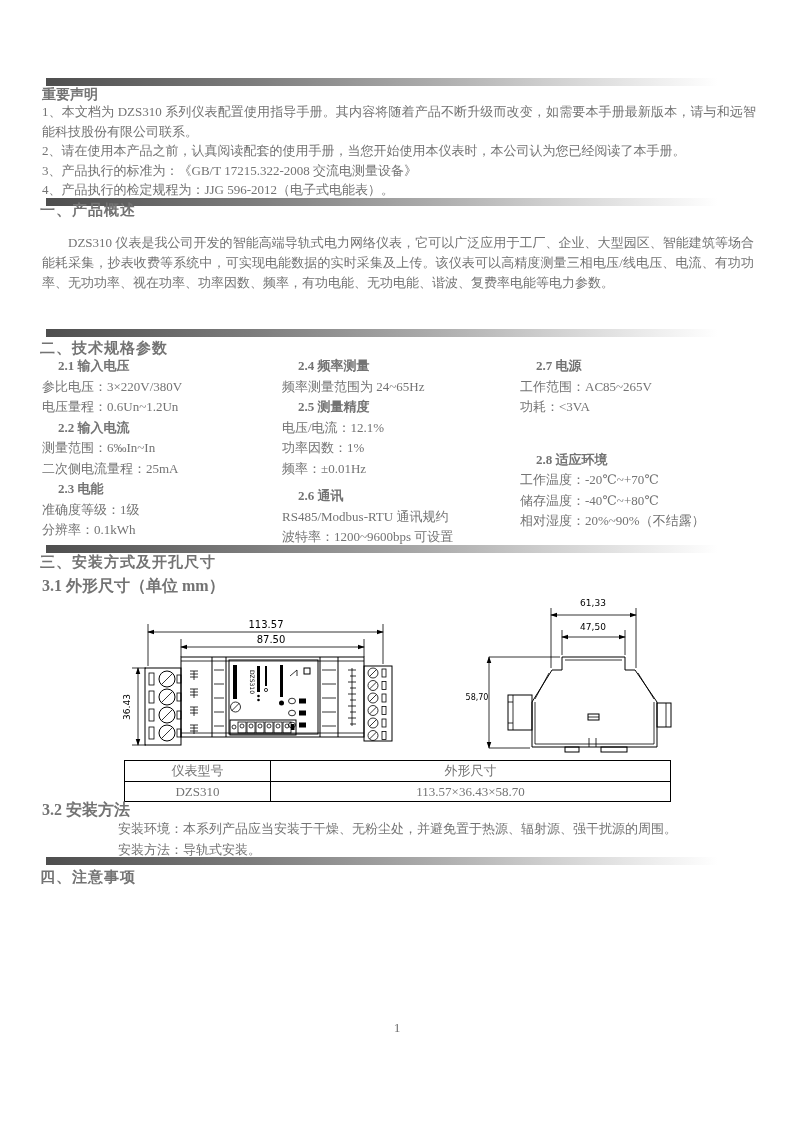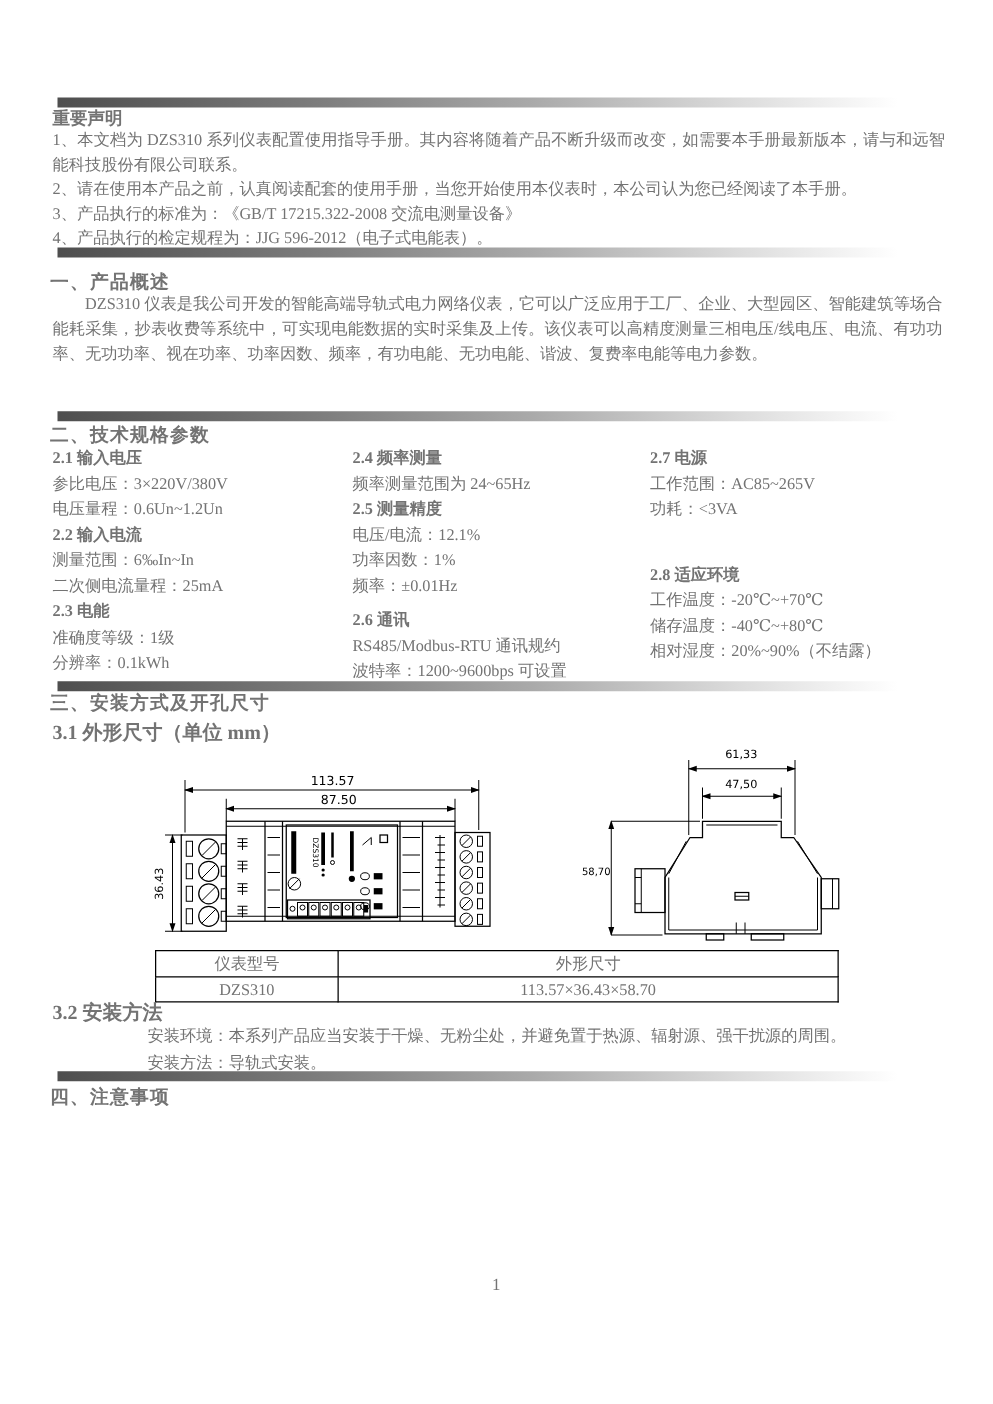--- a/index.html
+++ b/index.html
@@ -13,21 +13,21 @@
   }
   .h-bold{position:absolute;left:42px;font-size:14px;font-weight:bold;white-space:nowrap;}
   .sec-title{position:absolute;left:40px;font-size:15px;font-weight:bold;white-space:nowrap;letter-spacing:1px;}
   .sub-title{position:absolute;left:42px;font-size:16px;font-weight:bold;white-space:nowrap;}
   .notice-items{position:absolute;left:42px;top:102px;width:714px;font-size:13px;line-height:19.5px;text-align:justify;}
   .overview-body{position:absolute;left:42px;top:233px;width:712px;font-size:13px;line-height:20px;text-indent:2em;text-align:justify;}
   .specs{position:absolute;left:42px;top:356px;width:714px;display:flex;font-size:13px;line-height:20.5px;}
   .specs .col1{width:240px;}
   .specs .col2{width:238px;}
   .specs .col3{width:236px;}
-  .sh{font-weight:bold;}
+  .sh{font-weight:bold;margin-left:16px;}
   .gap7{margin-top:7px;}
   .gap32{margin-top:32px;}
   .method-lines{position:absolute;left:78px;top:818px;width:680px;font-size:13px;line-height:21px;margin-left:40px;}
   .dim-table{
     position:absolute;left:124px;top:760px;width:547px;border-collapse:collapse;
     font-size:13px;text-align:center;table-layout:fixed;
   }
   .dim-table td{border:1px solid #000;padding:0;height:19px;}
   .dim-table tr.hd td{height:20px;}
   .dim-table .c1{width:145px;}
@@ -50,21 +50,21 @@
   <div class="gbar" style="top:857px"></div>
 
   <div class="h-bold" style="top:86px">重要声明</div>
   <div class="notice-items">
     <div>1、本文档为 DZS310 系列仪表配置使用指导手册。其内容将随着产品不断升级而改变，如需要本手册最新版本，请与和远智能科技股份有限公司联系。</div>
     <div>2、请在使用本产品之前，认真阅读配套的使用手册，当您开始使用本仪表时，本公司认为您已经阅读了本手册。</div>
     <div>3、产品执行的标准为：《GB/T 17215.322-2008 交流电测量设备》</div>
     <div>4、产品执行的检定规程为：JJG 596-2012（电子式电能表）。</div>
   </div>
 
-  <div class="sec-title" style="top:216px">一、产品概述</div>
+  <div class="sec-title" style="top:201px">一、产品概述</div>
   <div class="overview-body">DZS310 仪表是我公司开发的智能高端导轨式电力网络仪表，它可以广泛应用于工厂、企业、大型园区、智能建筑等场合能耗采集，抄表收费等系统中，可实现电能数据的实时采集及上传。该仪表可以高精度测量三相电压/线电压、电流、有功功率、无功功率、视在功率、功率因数、频率，有功电能、无功电能、谐波、复费率电能等电力参数。</div>
 
   <div class="sec-title" style="top:339px">二、技术规格参数</div>
   <div class="specs">
     <div class="col1">
       <div class="sh">2.1 输入电压</div>
       <div>参比电压：3×220V/380V</div>
       <div>电压量程：0.6Un~1.2Un</div>
       <div class="sh">2.2 输入电流</div>
       <div>测量范围：6‰In~In</div>

